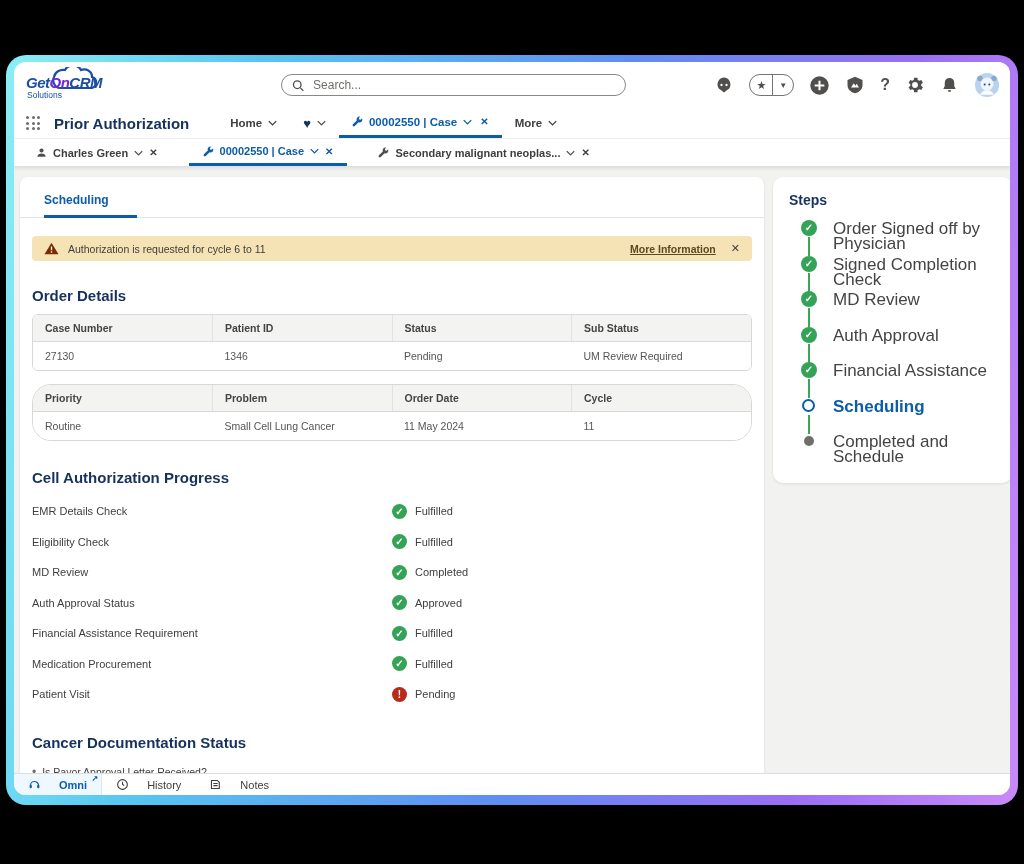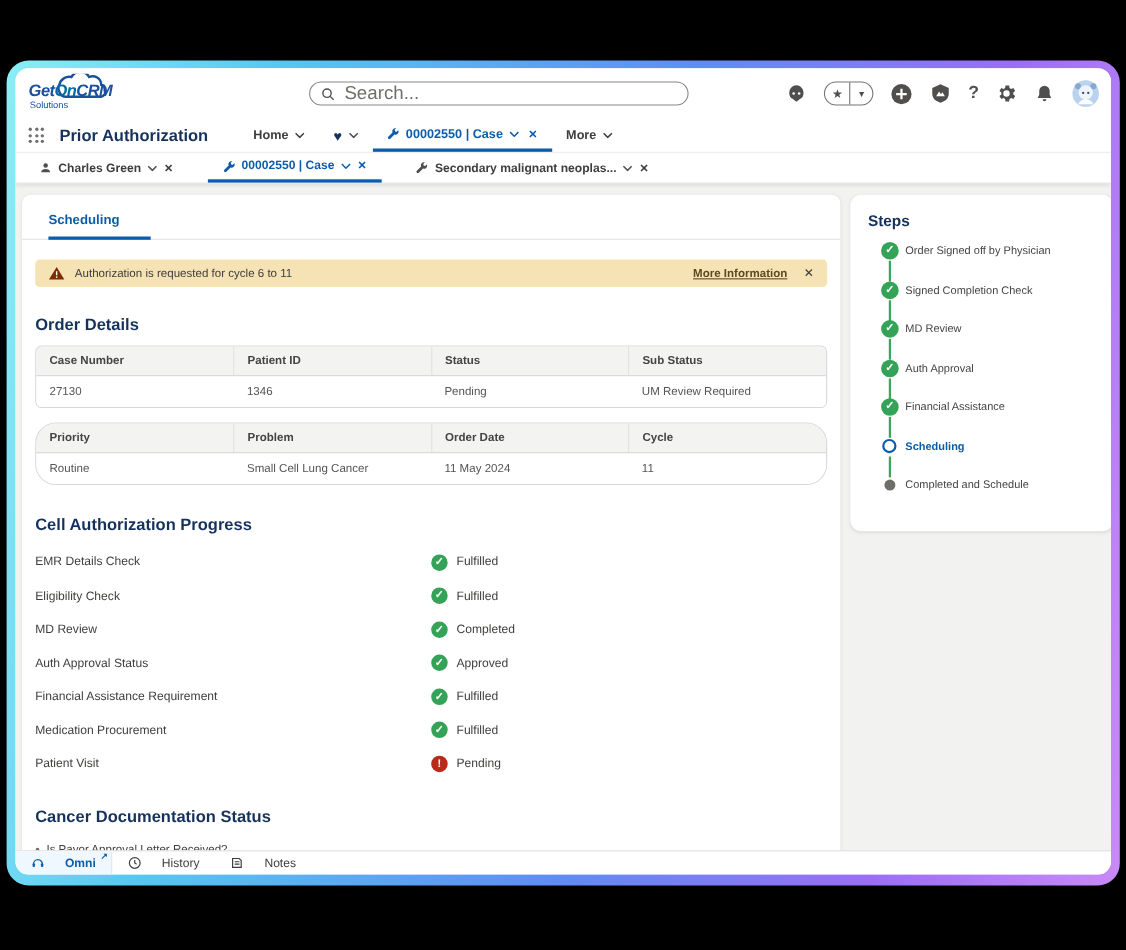--- a/index.html
+++ b/index.html
@@ -8,26 +8,26 @@
   .frame{position:absolute;left:6px;right:6px;top:55px;height:750px;border-radius:20px;
          background:linear-gradient(100deg,#8beef5 0%,#57c6f1 22%,#5f8df2 55%,#9a6ef4 80%,#c98af8 100%);
          padding:7px 8px 10px 8px;box-sizing:border-box;}
   .app{position:relative;width:100%;height:100%;background:#fff;border-radius:12px;overflow:hidden;}
 
   
   .topbar{position:relative;height:46px;background:#fff;}
   .logo{position:absolute;left:10px;top:5px;width:96px;height:38px;}
   .logo .cloudtxt{position:absolute;left:2px;top:7px;font-size:15px;font-weight:bold;font-style:italic;
                   color:#1b4fa0;letter-spacing:-0.5px;white-space:nowrap;}
-  .logo .cloudtxt .on{color:#0369a1;}
+  .logo .cloudtxt .on{color:#6d28d9;}
   .logo .sub{position:absolute;left:3px;top:23px;font-size:8.5px;color:#1b4fa0;}
   .logo svg{position:absolute;left:0;top:0;}
   .searchbox{position:absolute;left:267px;top:12px;width:345px;height:22px;border:1px solid #8a8886;
              border-radius:12px;display:flex;align-items:center;padding:0 10px;gap:7px;box-sizing:border-box;background:#fff;}
-  .searchbox input{border:none;outline:none;font-size:17px;color:#3e3e3c;width:100%;background:transparent;
+  .searchbox input{border:none;outline:none;font-size:12px;color:#3e3e3c;width:100%;background:transparent;
                    font-family:"Liberation Sans",sans-serif;}
   .searchbox input::placeholder{color:#706e6b;}
   .hdricons{position:absolute;right:10px;top:0;height:46px;display:flex;align-items:center;gap:15px;color:#514f4d;}
   .hic{display:flex;align-items:center;justify-content:center;cursor:pointer;}
   .starpill{border:1px solid #747474;border-radius:12px;height:20px;display:flex;align-items:center;}
   .starpill .seg{padding:0 6px;font-size:11px;color:#514f4d;display:flex;align-items:center;height:100%;}
   .starpill .seg+.seg{border-left:1px solid #747474;font-size:8px;}
   .helpq{font-size:16px;font-weight:bold;color:#514f4d;}
 
   
@@ -88,21 +88,21 @@
 
   
   .stepstitle{font-size:14px;font-weight:600;color:#16325c;margin:2px 0 12px 2px;}
   .step{position:relative;height:35.5px;}
   .sicon{position:absolute;left:14px;top:0;width:16px;height:16px;}
   .step:not(:last-child) .sicon::after{content:"";position:absolute;left:7px;top:17px;width:2px;height:19px;background:#3ba755;}
   .sicon.done{background:#34a357;border-radius:50%;color:#fff;font-size:10px;line-height:16px;text-align:center;font-weight:bold;}
   .sicon.current::before{content:"";position:absolute;left:1px;top:1px;width:9px;height:9px;border:2.5px solid #0b5cab;
                          border-radius:50%;background:#fff;}
   .sicon.pending::before{content:"";position:absolute;left:3px;top:3px;width:10px;height:10px;border-radius:50%;background:#706e6b;}
-  .slabel{position:absolute;left:36px;top:1px;font-size:10px;color:#444;line-height:15px;}
+  .slabel{position:absolute;left:46px;top:1px;font-size:17px;color:#444;line-height:15px;}
   .step.current .slabel{color:#0b5cab;font-weight:bold;}
 
   
   .utilbar{position:absolute;left:0;right:0;bottom:0;height:21px;background:#fff;border-top:1px solid #ddd;
            display:flex;align-items:stretch;font-size:11px;color:#3e3e3c;}
   .utab{display:flex;align-items:center;gap:18px;padding:0 14px;cursor:pointer;white-space:nowrap;}
   .utab.active{background:#f0f8ff;border-right:1px solid #dde8f5;color:#0b5cab;font-weight:bold;position:relative;}
   .utab.active .popout{position:absolute;right:3px;top:0;font-size:8px;color:#0b5cab;}
 </style>
 </head>

